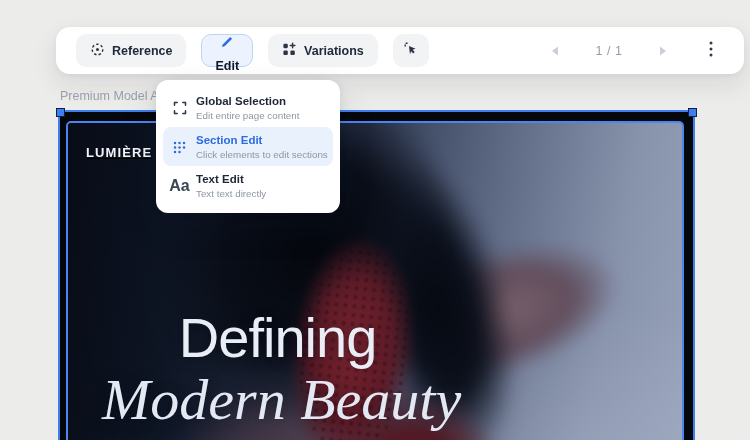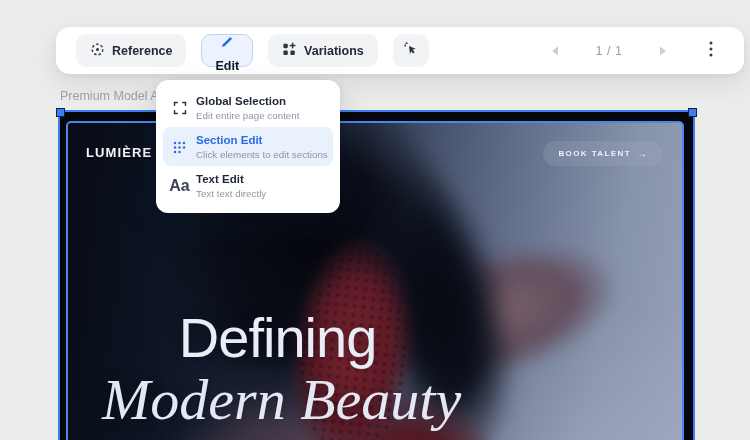--- a/index.html
+++ b/index.html
@@ -222,24 +222,20 @@
       <div class="blob red2"></div>
       <div class="blob red1"></div>
       <div class="blob crochet"></div>
       <div class="vignette"></div>
 
       <div class="hero-nav">
         <div class="brand">
           <span class="brand-main">LUMIÈRE</span>
           <span class="brand-suffix">Mgmt.</span>
         </div>
-        <div class="cta">
-          <span>BOOK TALENT</span>
-          <span class="cta-arrow">→</span>
-        </div>
       </div>
 
       <div class="headline">
         <div class="hl1">Defining</div>
         <div class="hl2">Modern Beauty</div>
       </div>
     </div>
   </div>
 
 </div>

